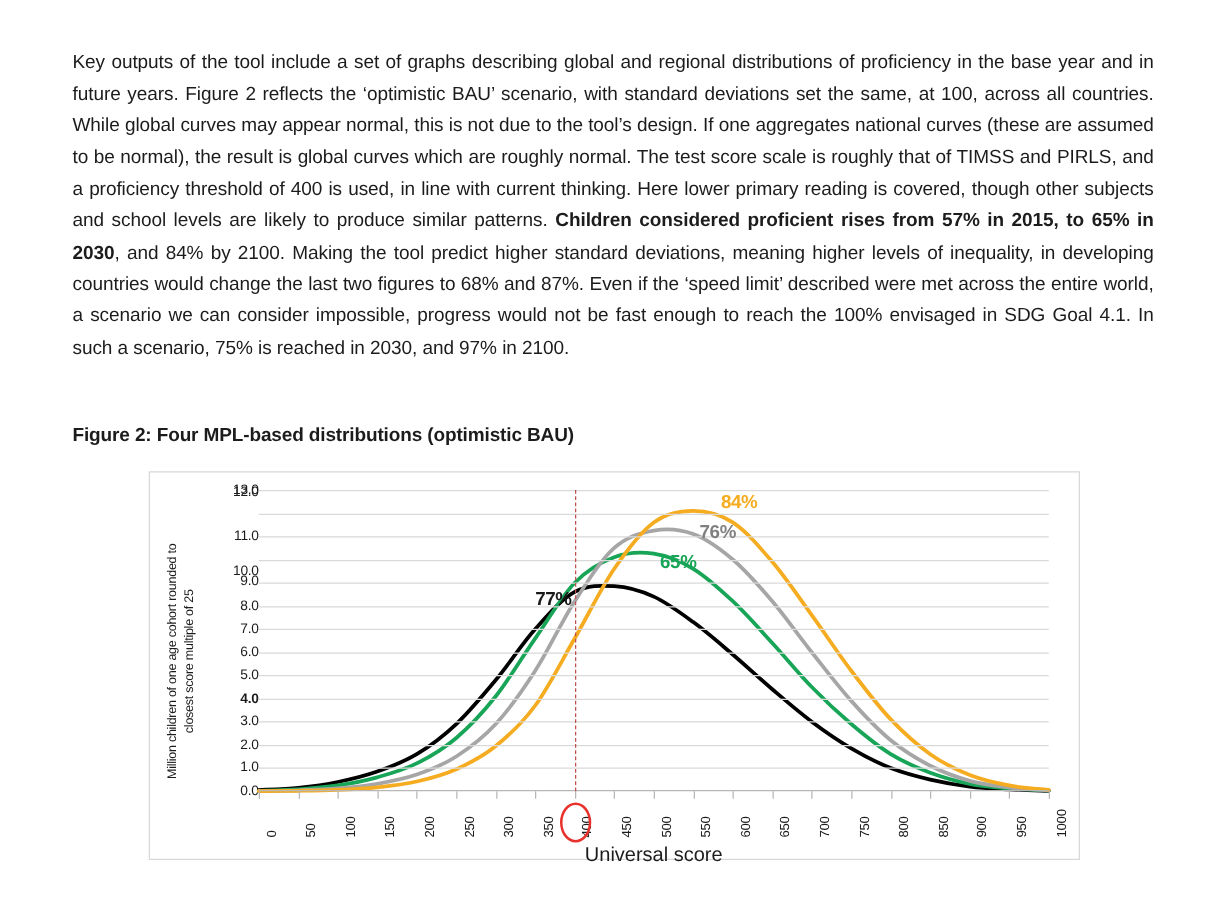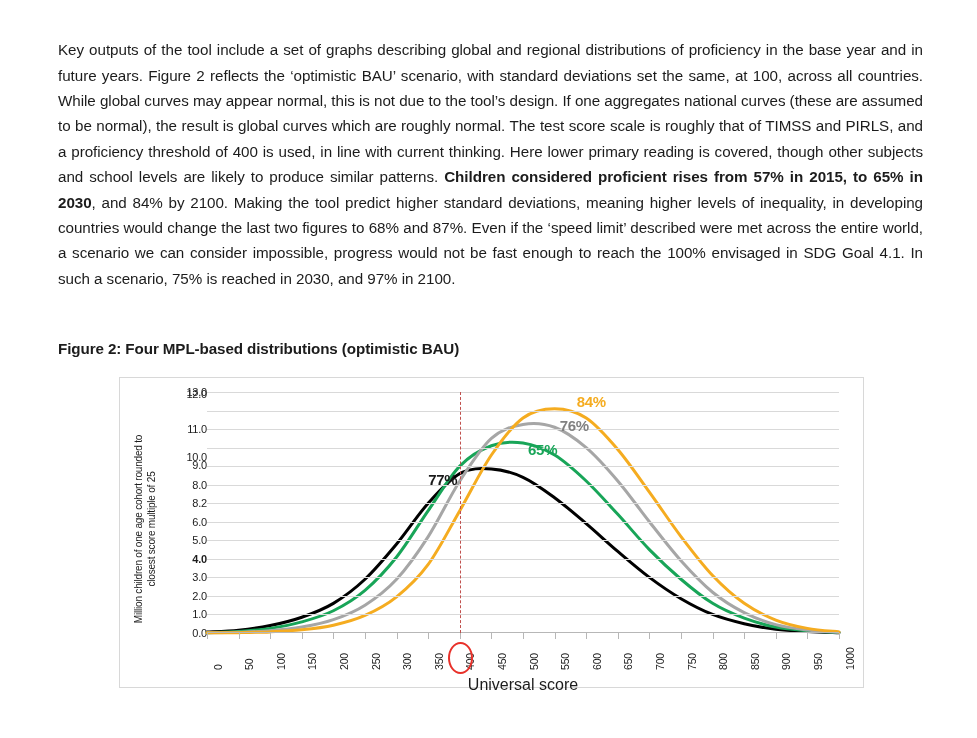--- a/index.html
+++ b/index.html
@@ -232,21 +232,21 @@
       </div>
 
       <div class="ytick-wrap" id="ytick-wrap">
           <div class="ytick" style="top: 255px;">0.0</div>
           <div class="ytick" style="top: 236.462px;">1.0</div>
           <div class="ytick" style="top: 217.923px;">2.0</div>
           <div class="ytick" style="top: 199.385px;">3.0</div>
           <div class="ytick" style="top: 180.846px; font-weight: bold;">4.0</div>
           <div class="ytick" style="top: 162.308px;">5.0</div>
           <div class="ytick" style="top: 143.769px;">6.0</div>
-          <div class="ytick" style="top: 125.231px;">8.2</div>
+          <div class="ytick" style="top: 125.231px;">7.0</div>
           <div class="ytick" style="top: 106.692px;">8.0</div>
           <div class="ytick" style="top: 87px;">9.0</div>
           <div class="ytick" style="top: 79px;">10.0</div>
           <div class="ytick" style="top: 51.0769px;">11.0</div>
           <div class="ytick" style="top: 16px;">12.0</div>
           <div class="ytick" style="top: 14px;">13.0</div>
         </div>
 
       <div class="plot" id="plot">
         <svg class="curves" id="curves" viewBox="0 0 632 241" preserveAspectRatio="none">

